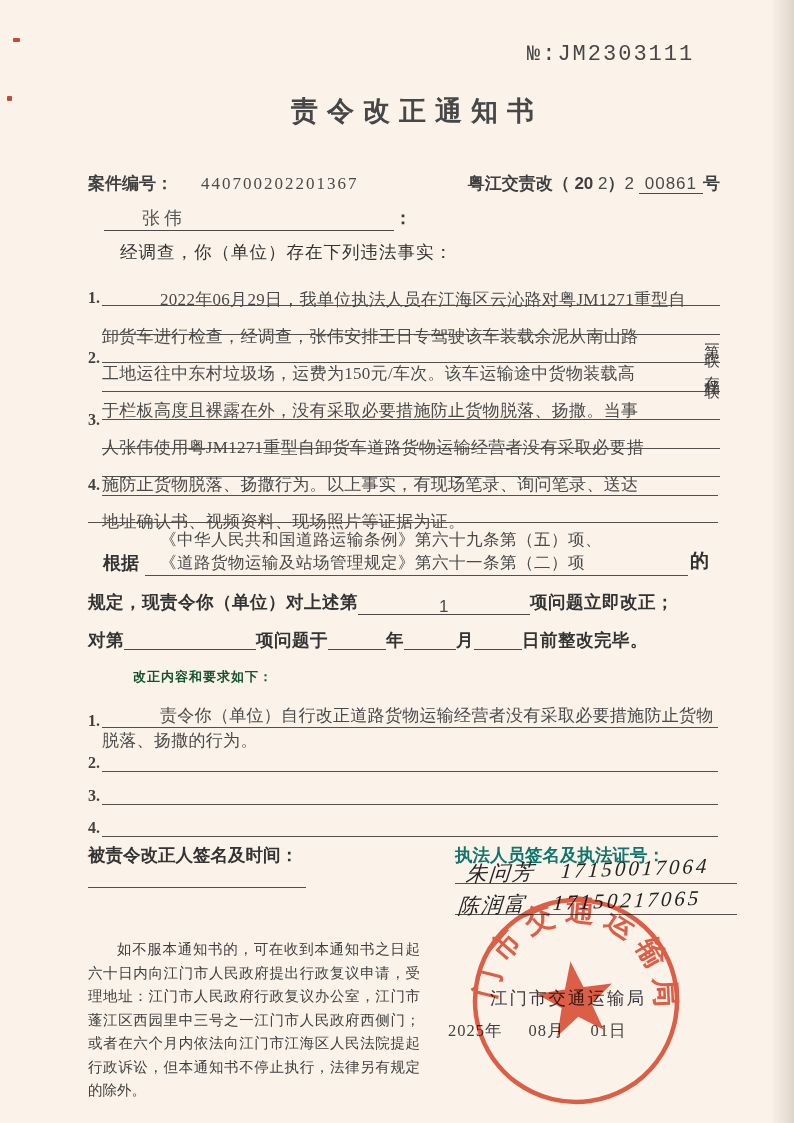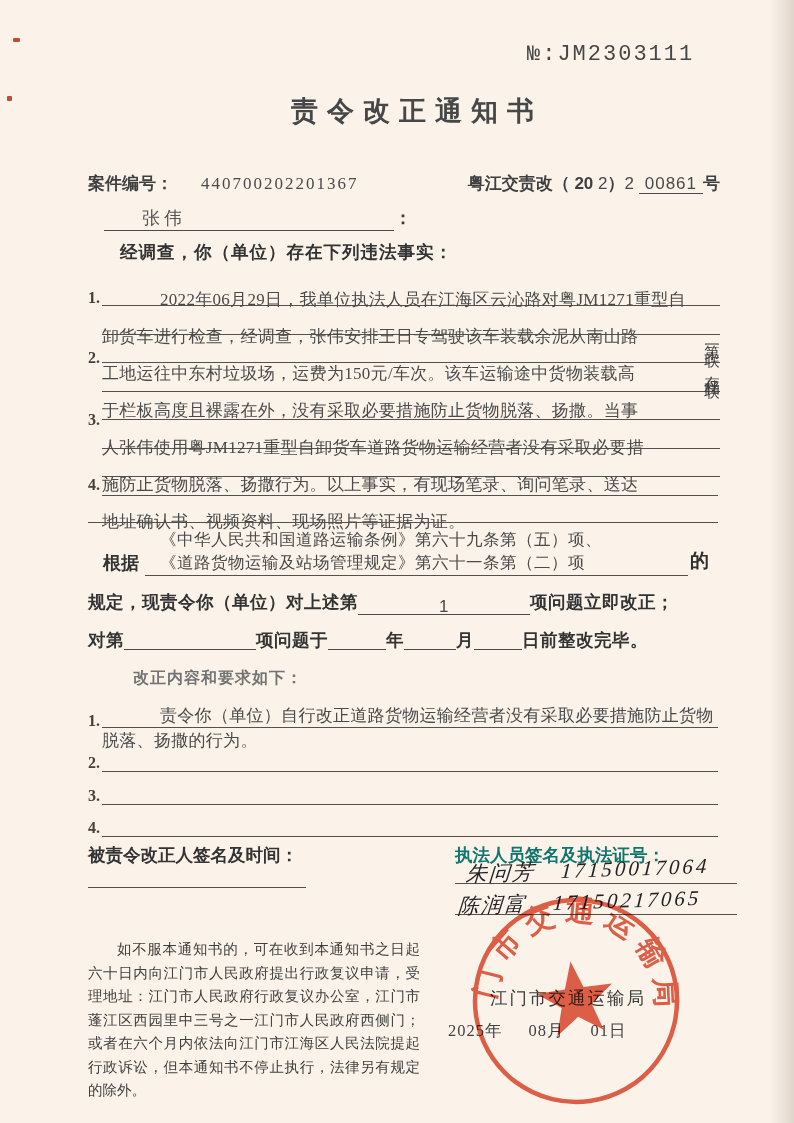--- a/index.html
+++ b/index.html
@@ -14,39 +14,39 @@
   .title{position:absolute;left:0;top:93px;width:100%;margin:0;text-align:center;
         font-size:27px;font-weight:600;letter-spacing:9px;color:#474747;padding-left:20px;}
   .meta-row{position:absolute;left:88px;top:172px;width:632px;display:flex;justify-content:space-between;
         font-size:17px;font-weight:700;color:#3f3f3f;}
   .case-number{font-weight:400;font-family:"Liberation Serif",serif;letter-spacing:2px;margin-left:28px;color:#4a4a4a;}
   .docno .hw{font-weight:400;color:#4a4a4a;}
   .docno .num{font-weight:400;border-bottom:1.5px solid #4a4a4a;padding:0 6px;letter-spacing:1px;color:#4a4a4a;}
   .addressee{position:absolute;left:104px;top:206px;font-size:18px;}
   .addr-line{display:inline-block;width:252px;border-bottom:1.5px solid #4a4a4a;padding-left:38px;
         letter-spacing:4px;color:#555;}
-  .intro{position:absolute;left:120px;top:240px;font-size:17.5px;font-weight:700;color:#333;letter-spacing:1px;}
+  .intro{position:absolute;left:120px;top:240px;font-size:17.5px;font-weight:400;color:#333;letter-spacing:1px;}
   .facts{position:absolute;left:88px;top:281px;width:632px;height:202px;}
   .rule{position:absolute;height:0;border-bottom:1.4px solid #55504b;}
   .facts .rule{left:14px;right:0;}
   .marker{position:absolute;left:0;font-size:16px;font-weight:600;color:#44403c;
         font-family:"Liberation Serif",serif;}
   .typed{color:#4a4a4a;font-size:17px;letter-spacing:0.3px;white-space:pre;}
   .facts-text{position:absolute;left:14px;top:0;line-height:37px;text-indent:58px;}
   .item4-marker{position:absolute;left:88px;top:476px;font-size:16px;font-weight:600;color:#44403c;}
   .basis-ins1{position:absolute;left:160px;top:529px;font-size:16.5px;color:#4a4a4a;letter-spacing:0.5px;white-space:nowrap;}
   .basis-ins2{position:absolute;left:160px;top:552px;font-size:16.5px;color:#4a4a4a;letter-spacing:0.5px;white-space:nowrap;}
   .basis-label{position:absolute;left:103px;top:551px;font-size:18px;font-weight:700;color:#333;}
   .basis-rule{position:absolute;left:145px;top:575px;width:543px;border-bottom:1.4px solid #55504b;}
   .basis-de{position:absolute;left:690px;top:548px;font-size:19px;font-weight:700;color:#2f2f2f;}
   .clause{position:absolute;left:88px;top:590px;font-size:17.5px;font-weight:700;color:#333;letter-spacing:0.5px;}
   .deadline{position:absolute;left:88px;top:628px;font-size:17.5px;font-weight:700;color:#333;letter-spacing:0.5px;}
   .blank{display:inline-block;border-bottom:1.5px solid #4a4a4a;height:1.05em;vertical-align:-4px;text-align:center;}
   .blank .typed{font-weight:400;}
-  .corr-heading{position:absolute;left:133px;top:668px;font-size:16px;font-weight:700;color:#737373;letter-spacing:1px;}
+  .corr-heading{position:absolute;left:133px;top:668px;font-size:13px;font-weight:700;color:#14532d;letter-spacing:1px;}
   .corr-text{position:absolute;left:102px;top:703px;width:620px;line-height:25px;text-indent:58px;}
   .sig-label-left{position:absolute;left:88px;top:843px;font-size:17.5px;font-weight:700;color:#333;}
   .sig-label-right{position:absolute;left:455px;top:843px;font-size:17.5px;font-weight:700;color:#0f766e;}
   .hw-row{position:absolute;font-size:21px;color:#232323;font-style:italic;transform:rotate(-2deg) skewX(-6deg);
         letter-spacing:2px;white-space:nowrap;}
   .hw-row .hw-num{margin-left:26px;letter-spacing:3px;}
   .appeal{position:absolute;left:88px;top:938px;width:332px;font-size:14.5px;line-height:23.5px;
         text-align:justify;text-indent:2em;color:#3f3f3f;}
   .agency{position:absolute;left:448px;top:986px;width:240px;text-align:center;font-size:17.5px;
         color:#3a3a3a;letter-spacing:2px;}

